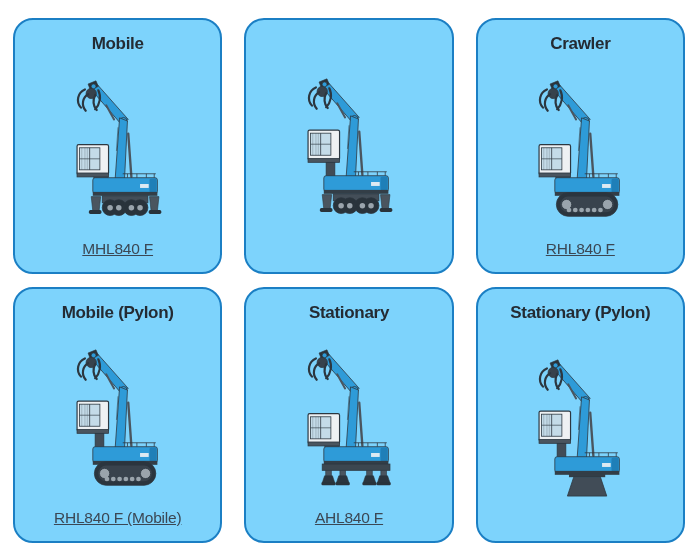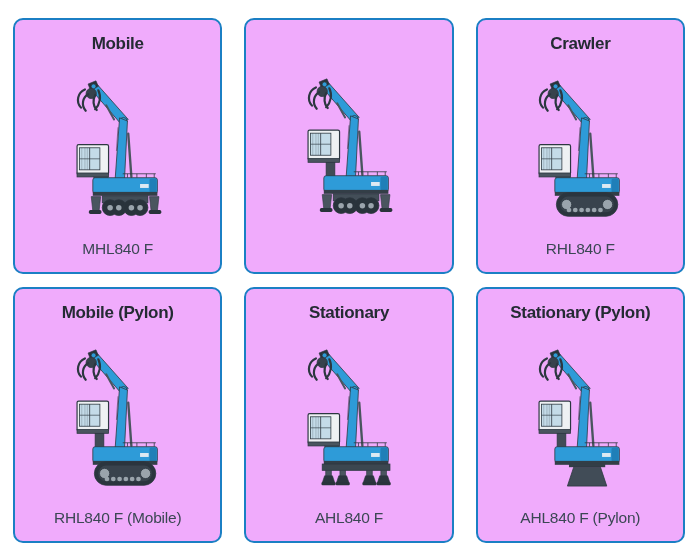--- a/index.html
+++ b/index.html
@@ -17,22 +17,22 @@
     height: 560px;
     padding: 18px 15px 17px 13px;
     display: grid;
     grid-template-columns: repeat(3, 1fr);
     grid-template-rows: repeat(2, 1fr);
     column-gap: 22px;
     row-gap: 13px;
   }
   .card {
     border: 2px solid var(--accent, #1b7fc4);
-    border-radius: 10px;
-    background: #f0abfc;
+    border-radius: 20px;
+    background: #7dd3fc;
     display: flex;
     flex-direction: column;
     align-items: center;
     box-sizing: border-box;
     padding: 10px 6px 12px 6px;
     cursor: pointer;
   }
   .card-title {
     font-size: 17px;
     font-weight: bold;
@@ -48,20 +48,21 @@
     align-items: center;
     justify-content: center;
     width: 100%;
   }
   .card-model {
     font-size: 15.5px;
     letter-spacing: -0.2px;
     color: #3b4754;
     margin-bottom: 2px;
     white-space: nowrap;
+    text-decoration: underline;
   }
 </style>
 </head>
 <body>
 
 <div class="grid">
 
   <article class="card">
     <div class="card-title">Mobile</div>
     <div class="card-art">
@@ -411,16 +412,15 @@
     </g>
     <rect x="52" y="134" width="82" height="20" rx="3" fill="#2e9bd8" stroke="#2c3740" stroke-width="1"></rect>
     <rect x="124" y="135" width="9" height="18" rx="2" fill="#1f7fb8"></rect>
     <rect x="112" y="142" width="11" height="5" fill="#e7eef3" opacity="0.95"></rect>
     <rect x="52" y="152" width="82" height="5" fill="#333e47"></rect>
       <rect x="70" y="155" width="46" height="5" fill="#333e47"></rect>
       <polygon points="76,160 110,160 118,184 68,184" fill="#414c57" stroke="#2c3740" stroke-width="1"></polygon>
           </g>
         </svg>
       </div>
-    <div class="card-model">AHL840 F (Pylon)</div>
   </article>
 
 </div>
 
 </body></html>

